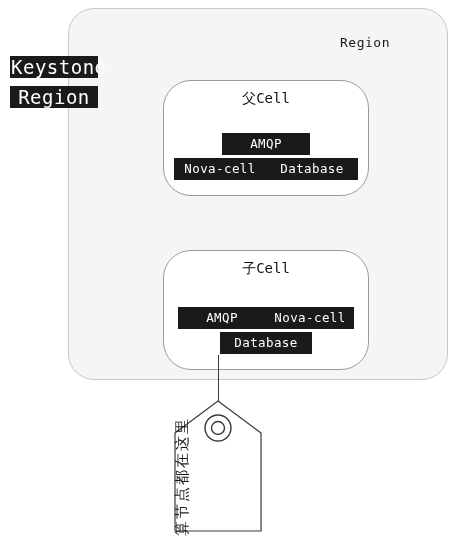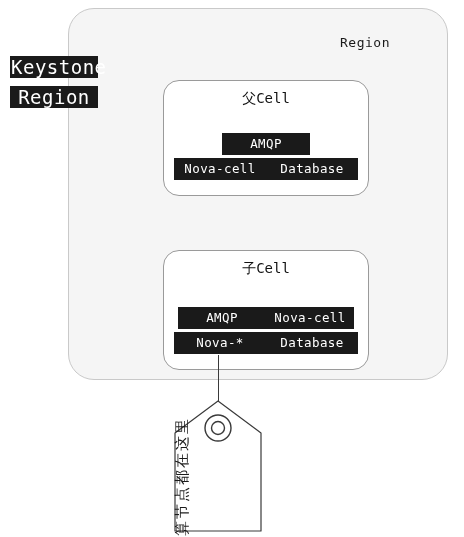--- a/index.html
+++ b/index.html
@@ -66,21 +66,21 @@
     width: 88px;
   }
 
   
   .cell-box {
     position: absolute;
     left: 163px;
     width: 206px;
     background: #ffffff;
     border: 1px solid #9a9a9a;
-    border-radius: 16px;
+    border-radius: 28px;
     box-sizing: border-box;
   }
   .cell-parent {
     top: 80px;
     height: 116px;
   }
   .cell-child {
     top: 250px;
     height: 120px;
     text-decoration: underline;
@@ -201,21 +201,20 @@
   <div class="cell-box cell-child">
     <div class="cell-title">
       <span class="cjk">子</span><span>Cell</span>
     </div>
     <div class="chip-grid grid-child">
       <div class="chip-row">
         <div class="chip w-narrow">AMQP</div>
         <div class="chip w-narrow">Nova-cell</div>
       </div>
       <div class="chip-row">
-        <div class="chip w-wide">Nova-*</div>
         <div class="chip w-wide">Database</div>
       </div>
     </div>
   </div>
 
   <div class="connector"></div>
 
   <div class="tag">
     <svg width="90" height="133" viewBox="0 0 90 133">
       <path d="M 45 1 L 88 33 L 88 131 L 2 131 L 2 33 Z" fill="#ffffff" stroke="#3a3a3a" stroke-width="1.2" stroke-linejoin="round"></path>

